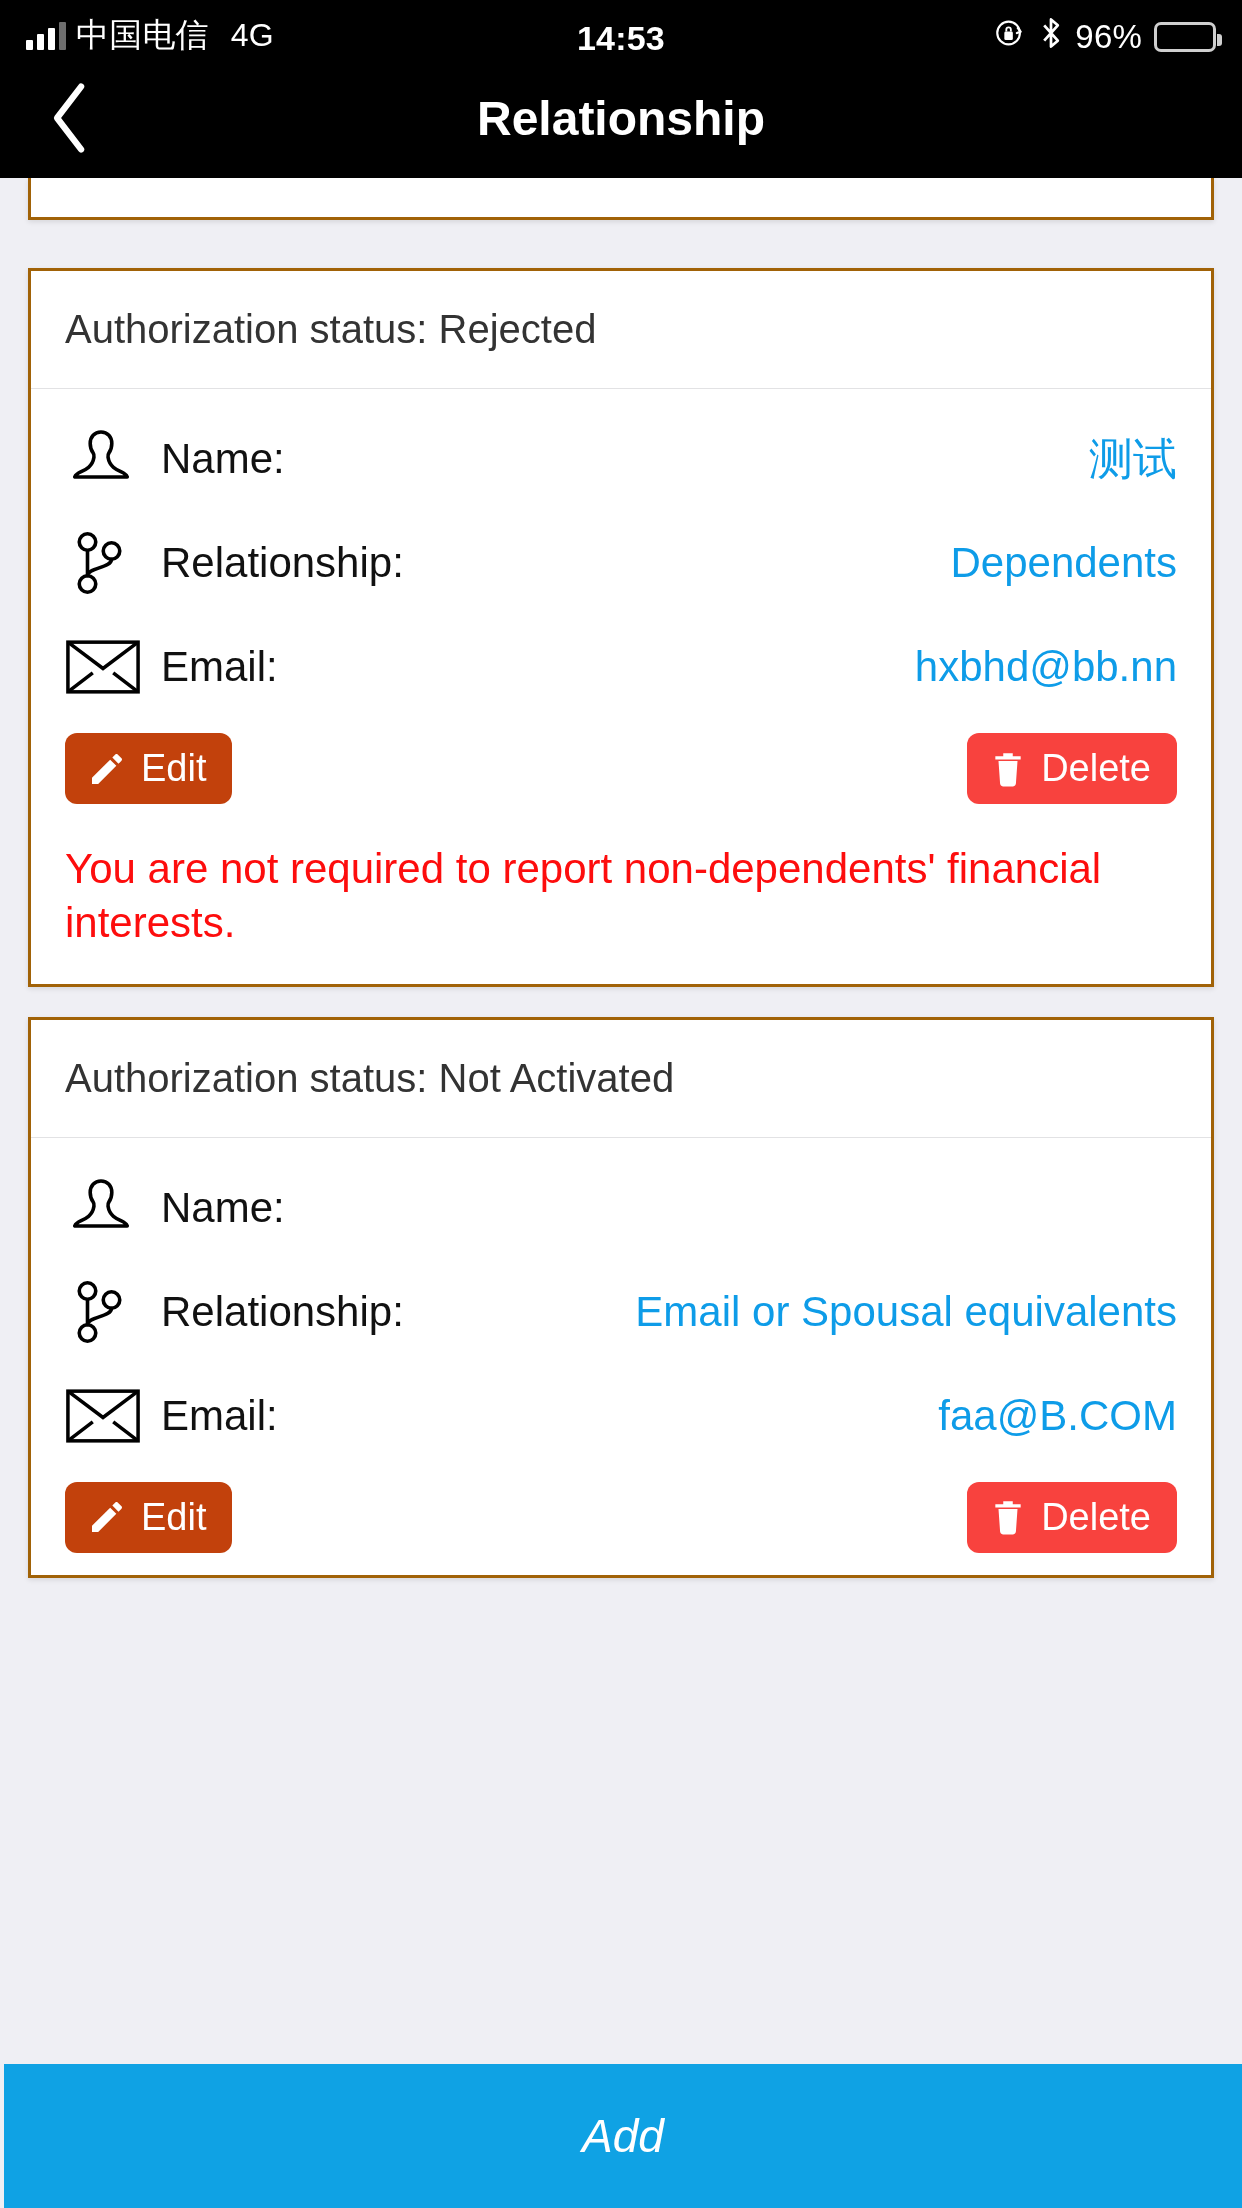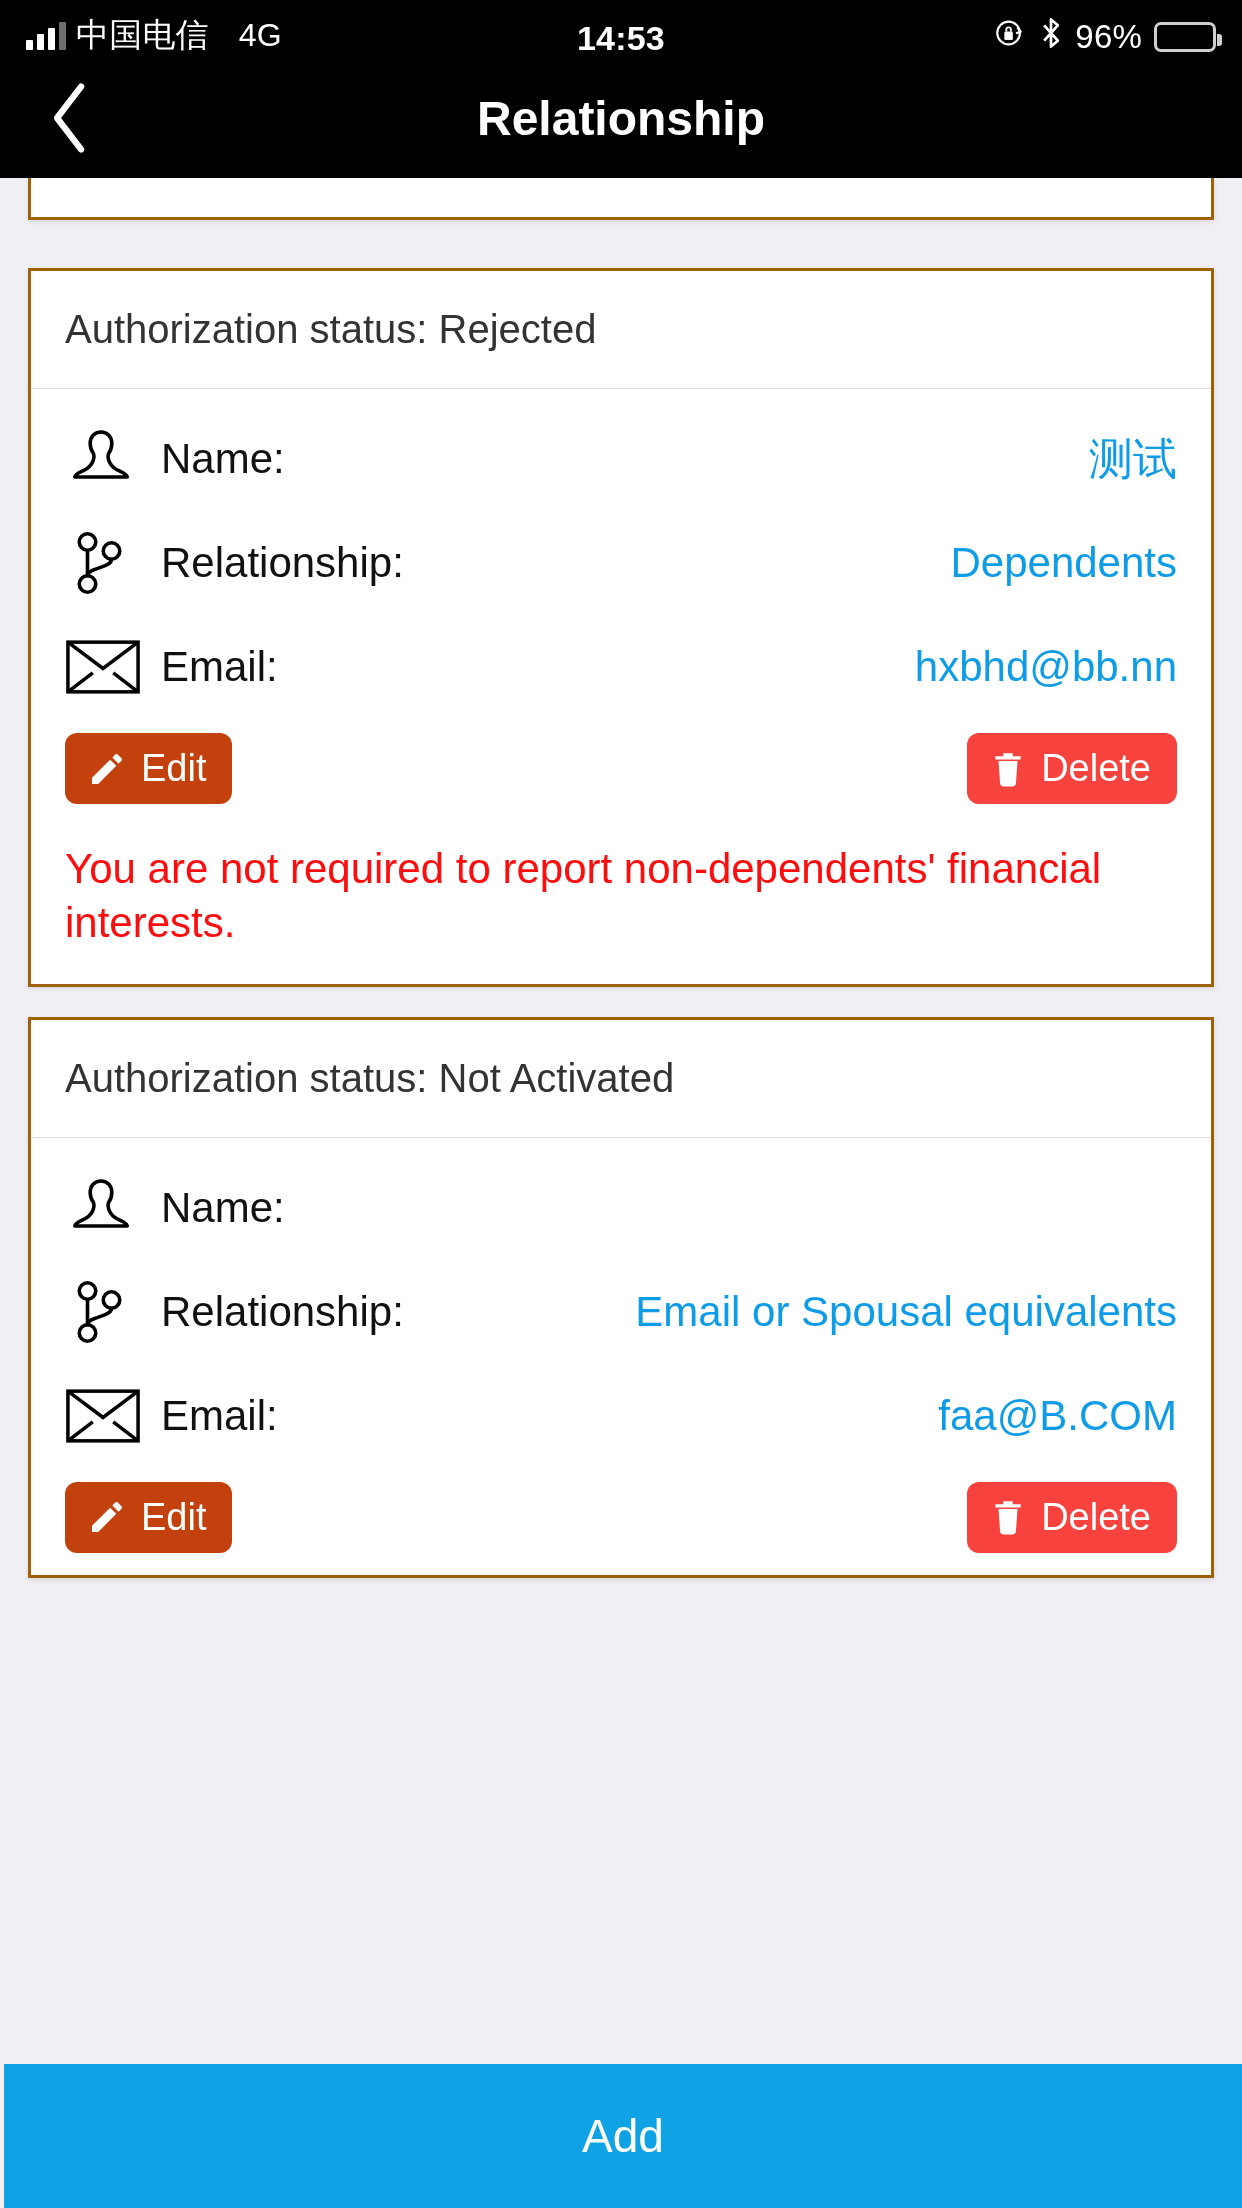--- a/index.html
+++ b/index.html
@@ -20,21 +20,21 @@
   .sb-left { display:flex; align-items:center; gap:10px; flex:1; }
   .sb-center { flex:0 0 auto; font-weight:600; font-size:34px; }
   .sb-right { display:flex; align-items:center; gap:12px; flex:1; justify-content:flex-end; }
   .signal { display:flex; align-items:flex-end; gap:4px; height:28px; }
   .signal i { display:block; width:7px; background:#fff; border-radius:1px; }
   .signal i:nth-child(1){ height:10px; }
   .signal i:nth-child(2){ height:16px; }
   .signal i:nth-child(3){ height:22px; }
   .signal i:nth-child(4){ height:28px; background:#6e6e6e; }
   .carrier { font-size:33px; }
-  .netmode { font-size:32px; margin-left:20px; }
+  .netmode { font-size:32px; margin-left:12px; }
   .battpct { font-size:33px; }
   .battery {
     width:62px; height:30px; border:3px solid #cfcfcf; border-radius:7px;
     position:relative; padding:3px;
   }
   .battery::after{
     content:""; position:absolute; right:-9px; top:9px;
     width:5px; height:12px; background:#cfcfcf; border-radius:0 3px 3px 0;
   }
   .battery .fill { height:100%; background:#fff; border-radius:3px; }
@@ -105,20 +105,21 @@
     color:#fd0d0d; font-size:42px; line-height:1.28;
     padding:16px 0 34px 0;
   }
 
   
   .addbar {
     position:absolute; left:4px; right:0; bottom:0; height:144px;
     background:#0fa2e4; color:#fff;
     display:flex; align-items:center; justify-content:center;
     font-size:46px;
+    font-style:italic;
   }
 </style>
 </head>
 <body>
 
 <div class="screen">
 
   <div class="statusbar">
     <div class="sb-left">
       <span class="signal">

